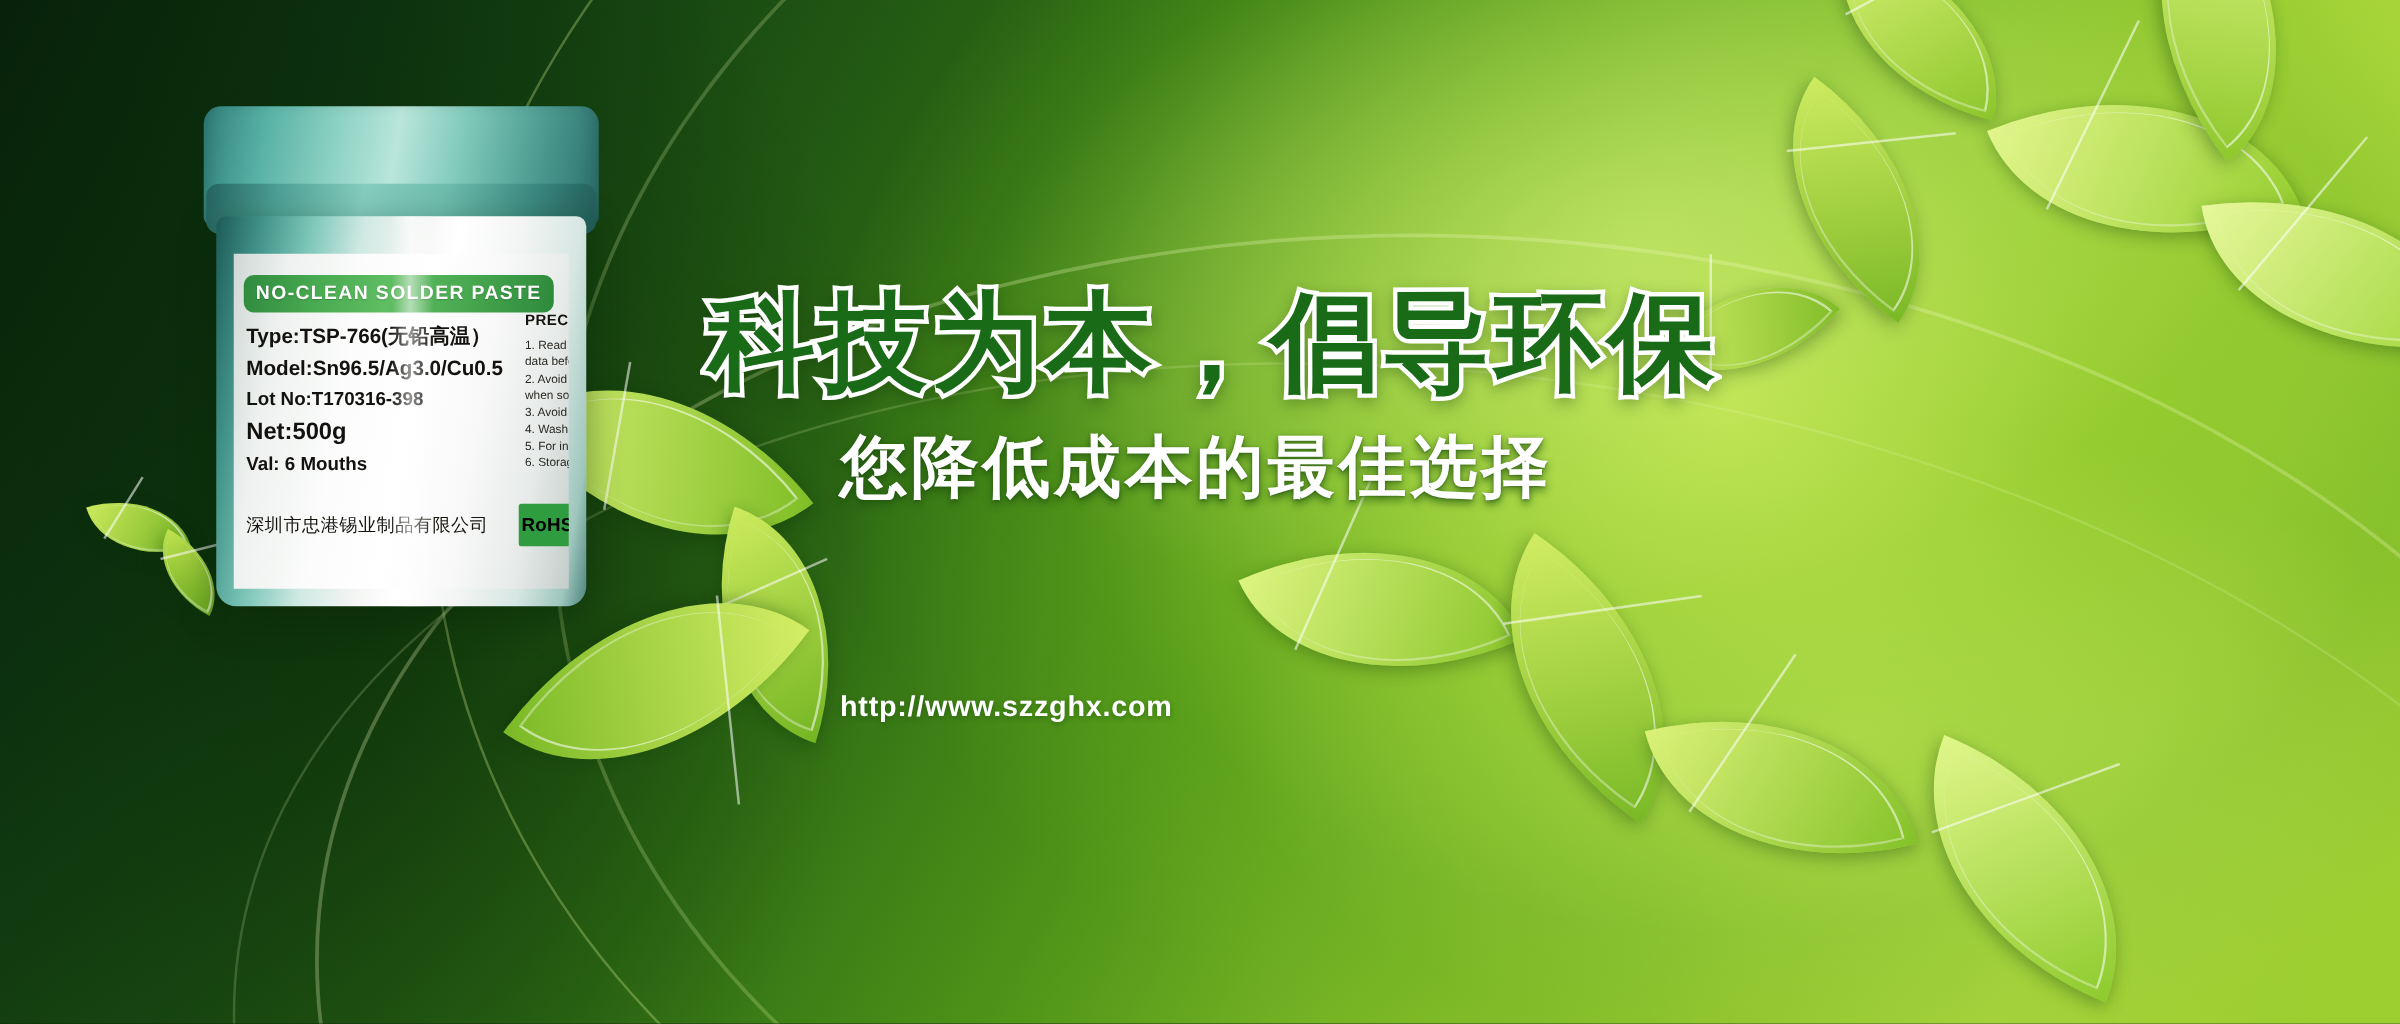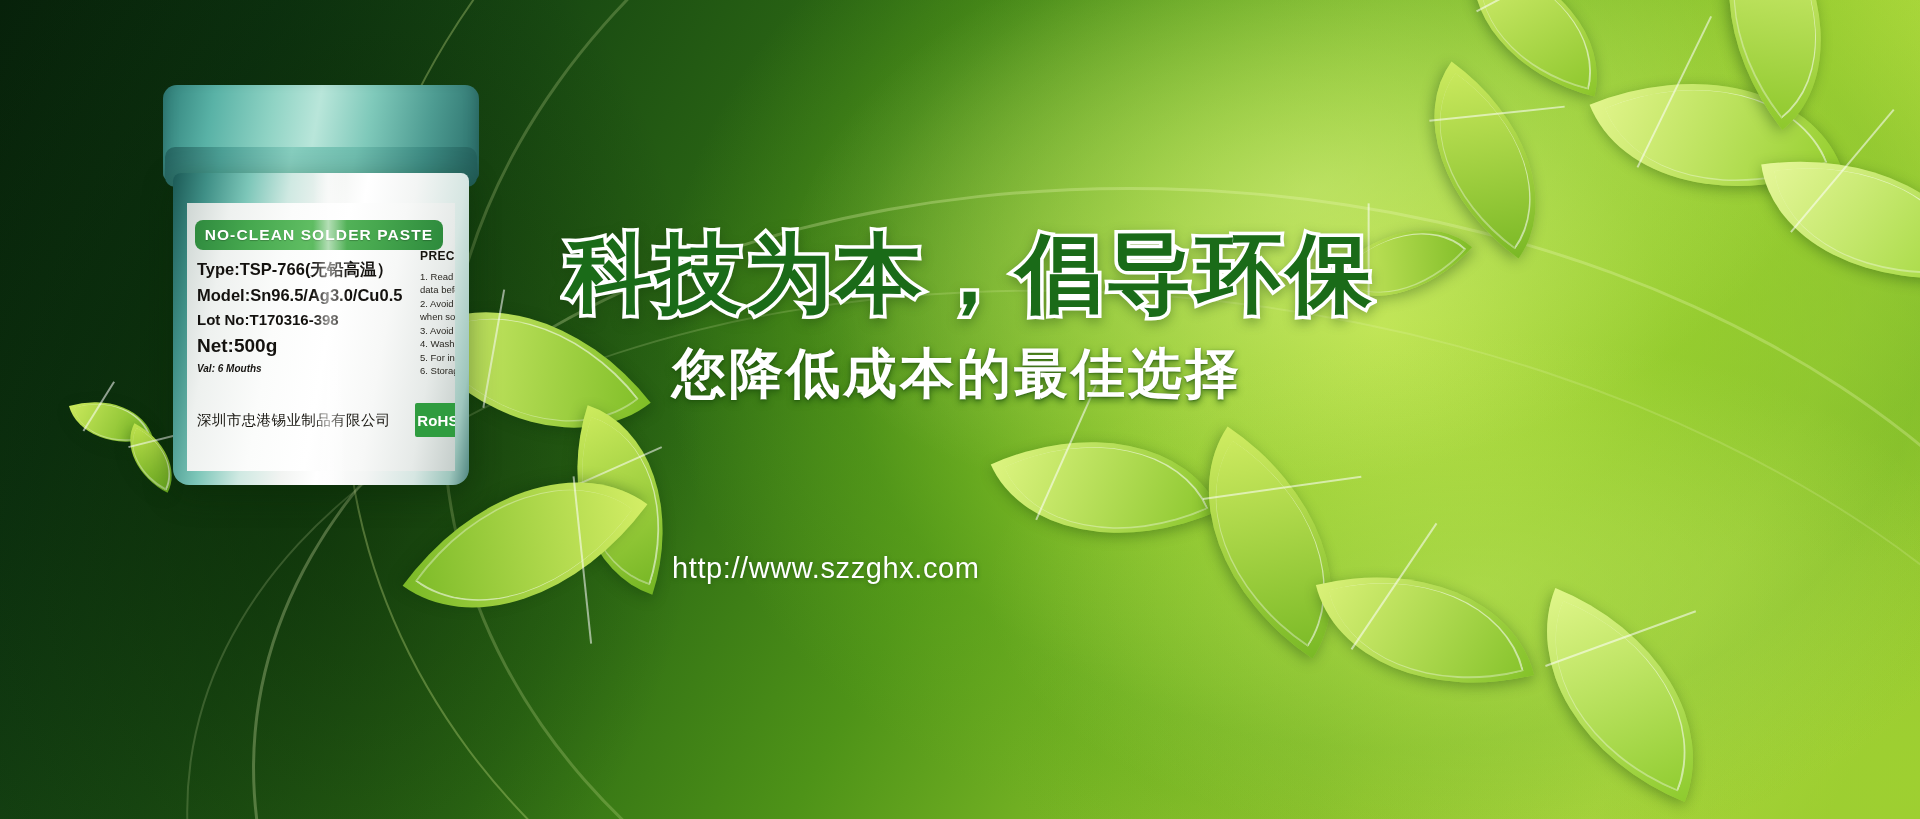--- a/index.html
+++ b/index.html
@@ -69,29 +69,29 @@
     display:flex; align-items:center; justify-content:center; white-space:nowrap;
     text-shadow:0 1px 1px rgba(0,0,0,0.22);
   }
   .lbl-lines { position:absolute; left:10px; top:58px; width:250px; color:#14120f; }
   .lbl-lines .ln { font-weight:700; white-space:nowrap; line-height:1.0; margin-bottom:9px;
                    font-family:"Liberation Sans", sans-serif; }
   .ln.l1 { font-size:16.5px; }
   .ln.l2 { font-size:16.5px; }
   .ln.l3 { font-size:15px; }
   .ln.l4 { font-size:19px; }
-  .ln.l5 { font-size:10px;font-style:italic; }
+  .ln.l5 { font-size:15px; }
   .lbl-company {
     position:absolute; left:10px; top:208px; width:215px; color:#17150f;
     font-size:14.5px; font-weight:500; letter-spacing:0.4px; white-space:nowrap;
     font-family:"DejaVu Sans", sans-serif;
   }
   .rohs {
     position:absolute; left:228px; top:200px; width:46px; height:34px;
-    background:#2f9c3f; color:#ffffff; font-size:15px; font-weight:800;
+    background:#2f9c3f; color:#000000; font-size:15px; font-weight:800;
     display:flex; align-items:center; justify-content:center; letter-spacing:0.2px;
     border-radius:2px; overflow:hidden;
   }
   .precaution { position:absolute; left:233px; top:46px; width:40px; overflow:hidden; }
   .precaution .ptitle { font-size:12px; font-weight:800; color:#16140f; letter-spacing:0.4px;
                         white-space:nowrap; margin-bottom:7px; }
   .precaution .pitem { font-size:9.5px; color:#2a2822; line-height:1.42; white-space:nowrap; }
   .jar-shine {
     position:absolute; left:150px; top:88px; width:34px; height:312px;
     background:linear-gradient(90deg, rgba(255,255,255,0) 0%, rgba(255,255,255,0.55) 45%, rgba(255,255,255,0) 100%);
@@ -104,21 +104,21 @@
     font-family:"DejaVu Sans", sans-serif; color:#1a6b18; letter-spacing:4px; white-space:nowrap;
     -webkit-text-stroke:7px #ffffff; paint-order:stroke fill;
     filter:drop-shadow(0 4px 6px rgba(20,60,10,0.35));
   }
   #subhead {
     position:absolute; left:672px; top:338px; font-size:54px; font-weight:800;
     font-family:"DejaVu Sans", sans-serif; color:#ffffff; letter-spacing:3px; white-space:nowrap;
     text-shadow:0 3px 7px rgba(28,80,12,0.75), 0 1px 2px rgba(28,80,12,0.6);
   }
   #siteurl {
-    position:absolute; left:672px; top:552px; font-size:29px; font-weight:400;
+    position:absolute; left:672px; top:552px; font-size:23px; font-weight:700;
     color:#ffffff; letter-spacing:0.6px; white-space:nowrap;
     font-family:"Liberation Sans", sans-serif;
     text-shadow:0 1px 4px rgba(30,80,14,0.55);
   }
 </style>
 </head>
 <body>
 
 <div id="banner">
 

